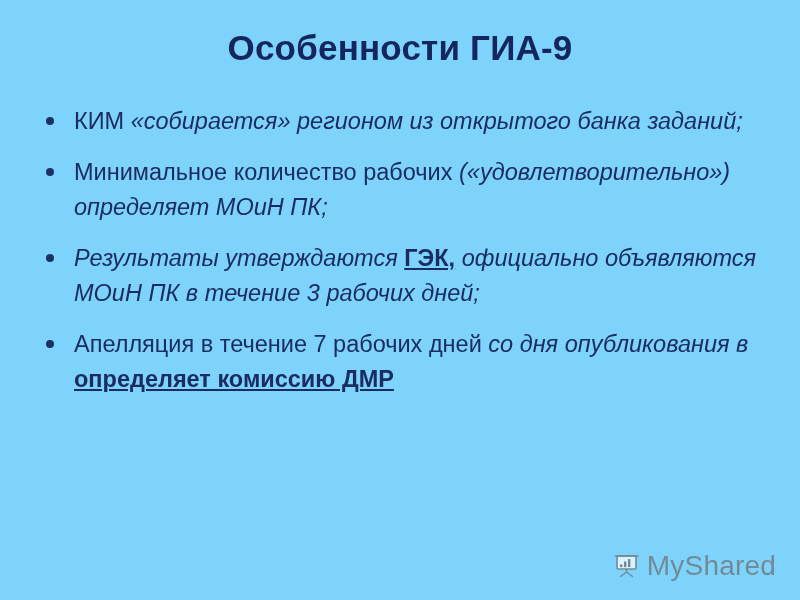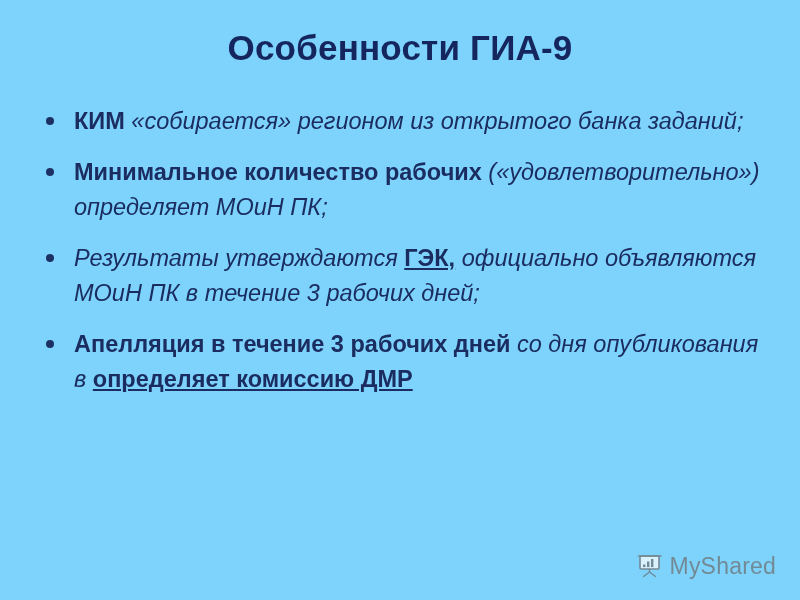--- a/index.html
+++ b/index.html
@@ -74,21 +74,21 @@
     border-radius: 50%;
     background: #1d3063;
   }
 
   .bullet-text {
     display: block;
   }
 
   
   .run-b {
-    font-weight: bold;
+    font-weight: normal;
   }
   .run-bu {
     font-weight: bold;
     text-decoration: underline;
     text-underline-offset: 2px;
     text-decoration-thickness: 2px;
   }
   .run-n {
     font-weight: normal;
     font-style: italic;
@@ -104,21 +104,21 @@
     gap: 7px;
     opacity: 0.72;
     pointer-events: none;
   }
   .watermark-icon {
     width: 26px;
     height: 24px;
     display: block;
   }
   .watermark-label {
-    font-size: 23px;
+    font-size: 28px;
     color: #6f6f6f;
     font-family: "Liberation Sans", "DejaVu Sans", sans-serif;
     letter-spacing: 0.2px;
     line-height: 24px;
   }
 </style>
 </head>
 <body>
 
 <div class="slide">
@@ -145,21 +145,21 @@
     <li class="bullet-item">
       <span class="bullet-dot"></span>
       <span class="bullet-text">
         <span class="run-n">Результаты утверждаются </span><span class="run-bu">ГЭК,</span><span class="run-n"> официально объявляются МОиН ПК в течение 3 рабочих дней;</span>
       </span>
     </li>
 
     <li class="bullet-item">
       <span class="bullet-dot"></span>
       <span class="bullet-text">
-        <span class="run-b">Апелляция в течение 3 рабочих дней</span><span class="run-n"> со дня опубликования в </span><span class="run-bu">определяет комиссию ДМР</span>
+        <span class="run-b">Апелляция в течение 7 рабочих дней</span><span class="run-n"> со дня опубликования в </span><span class="run-bu">определяет комиссию ДМР</span>
       </span>
     </li>
 
   </ul>
 
   <div class="watermark">
     <span class="watermark-icon-wrap">
       <svg class="watermark-icon" viewBox="0 0 26 24" aria-hidden="true">
         <rect x="3" y="2" width="19" height="13" rx="1" fill="#ffffff" stroke="#6f6f6f" stroke-width="1.6"></rect>
         <rect x="6" y="10.5" width="2.4" height="2.6" fill="#6f6f6f"></rect>

